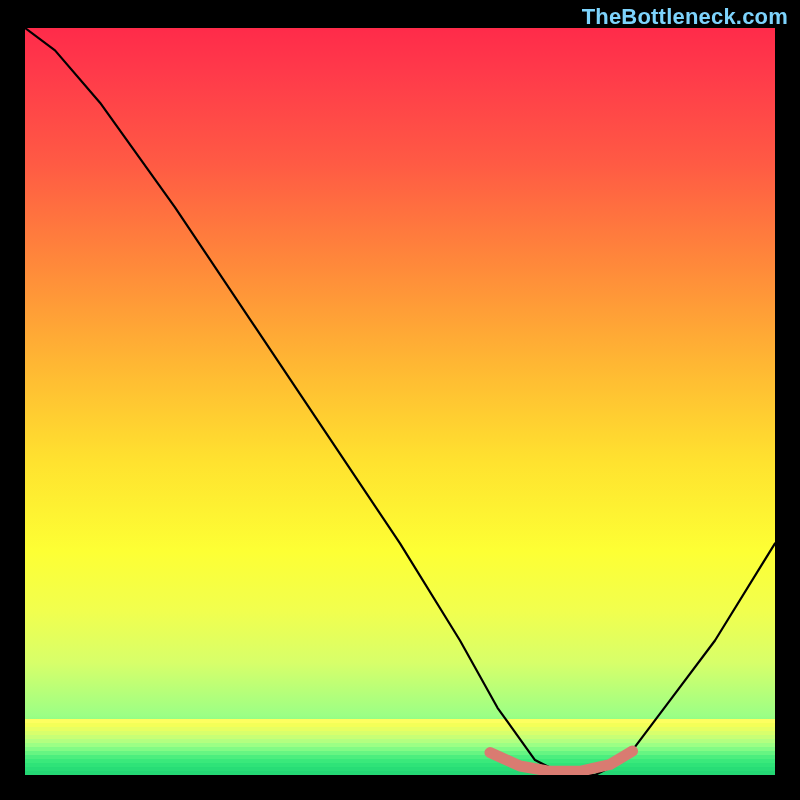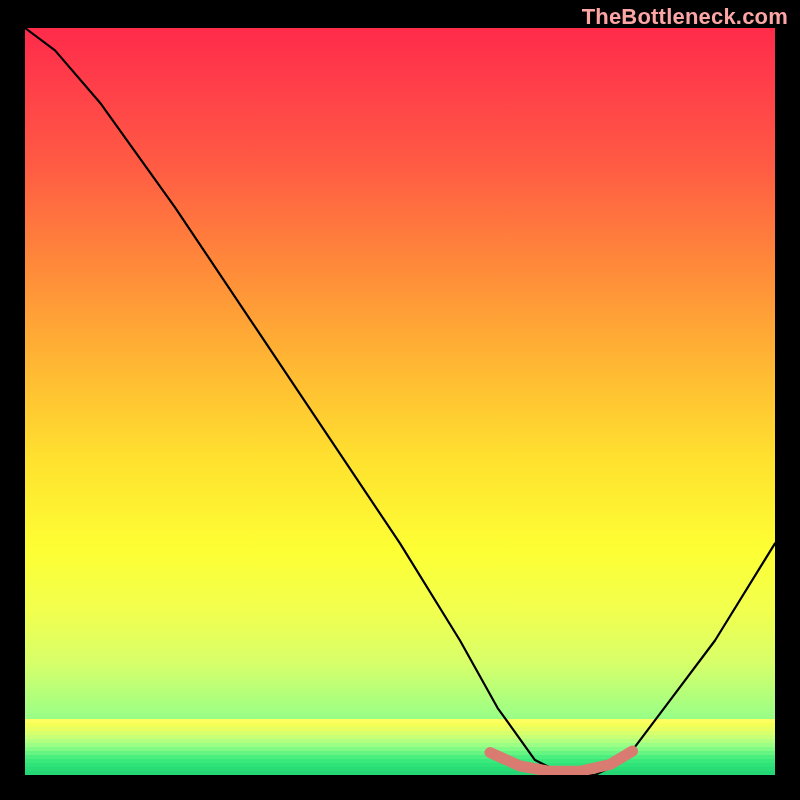--- a/index.html
+++ b/index.html
@@ -10,21 +10,21 @@
     height: 800px;
     background: #000;
   }
   .watermark {
     position: absolute;
     top: 4px;
     right: 12px;
     font-family: Arial, Helvetica, sans-serif;
     font-size: 22px;
     font-weight: 600;
-    color: #fca5a5;
+    color: #7dd3fc;
     letter-spacing: 0.2px;
     z-index: 10;
   }
   .plot {
     position: absolute;
     left: 25px;
     top: 28px;
     width: 750px;
     height: 747px;
   }

